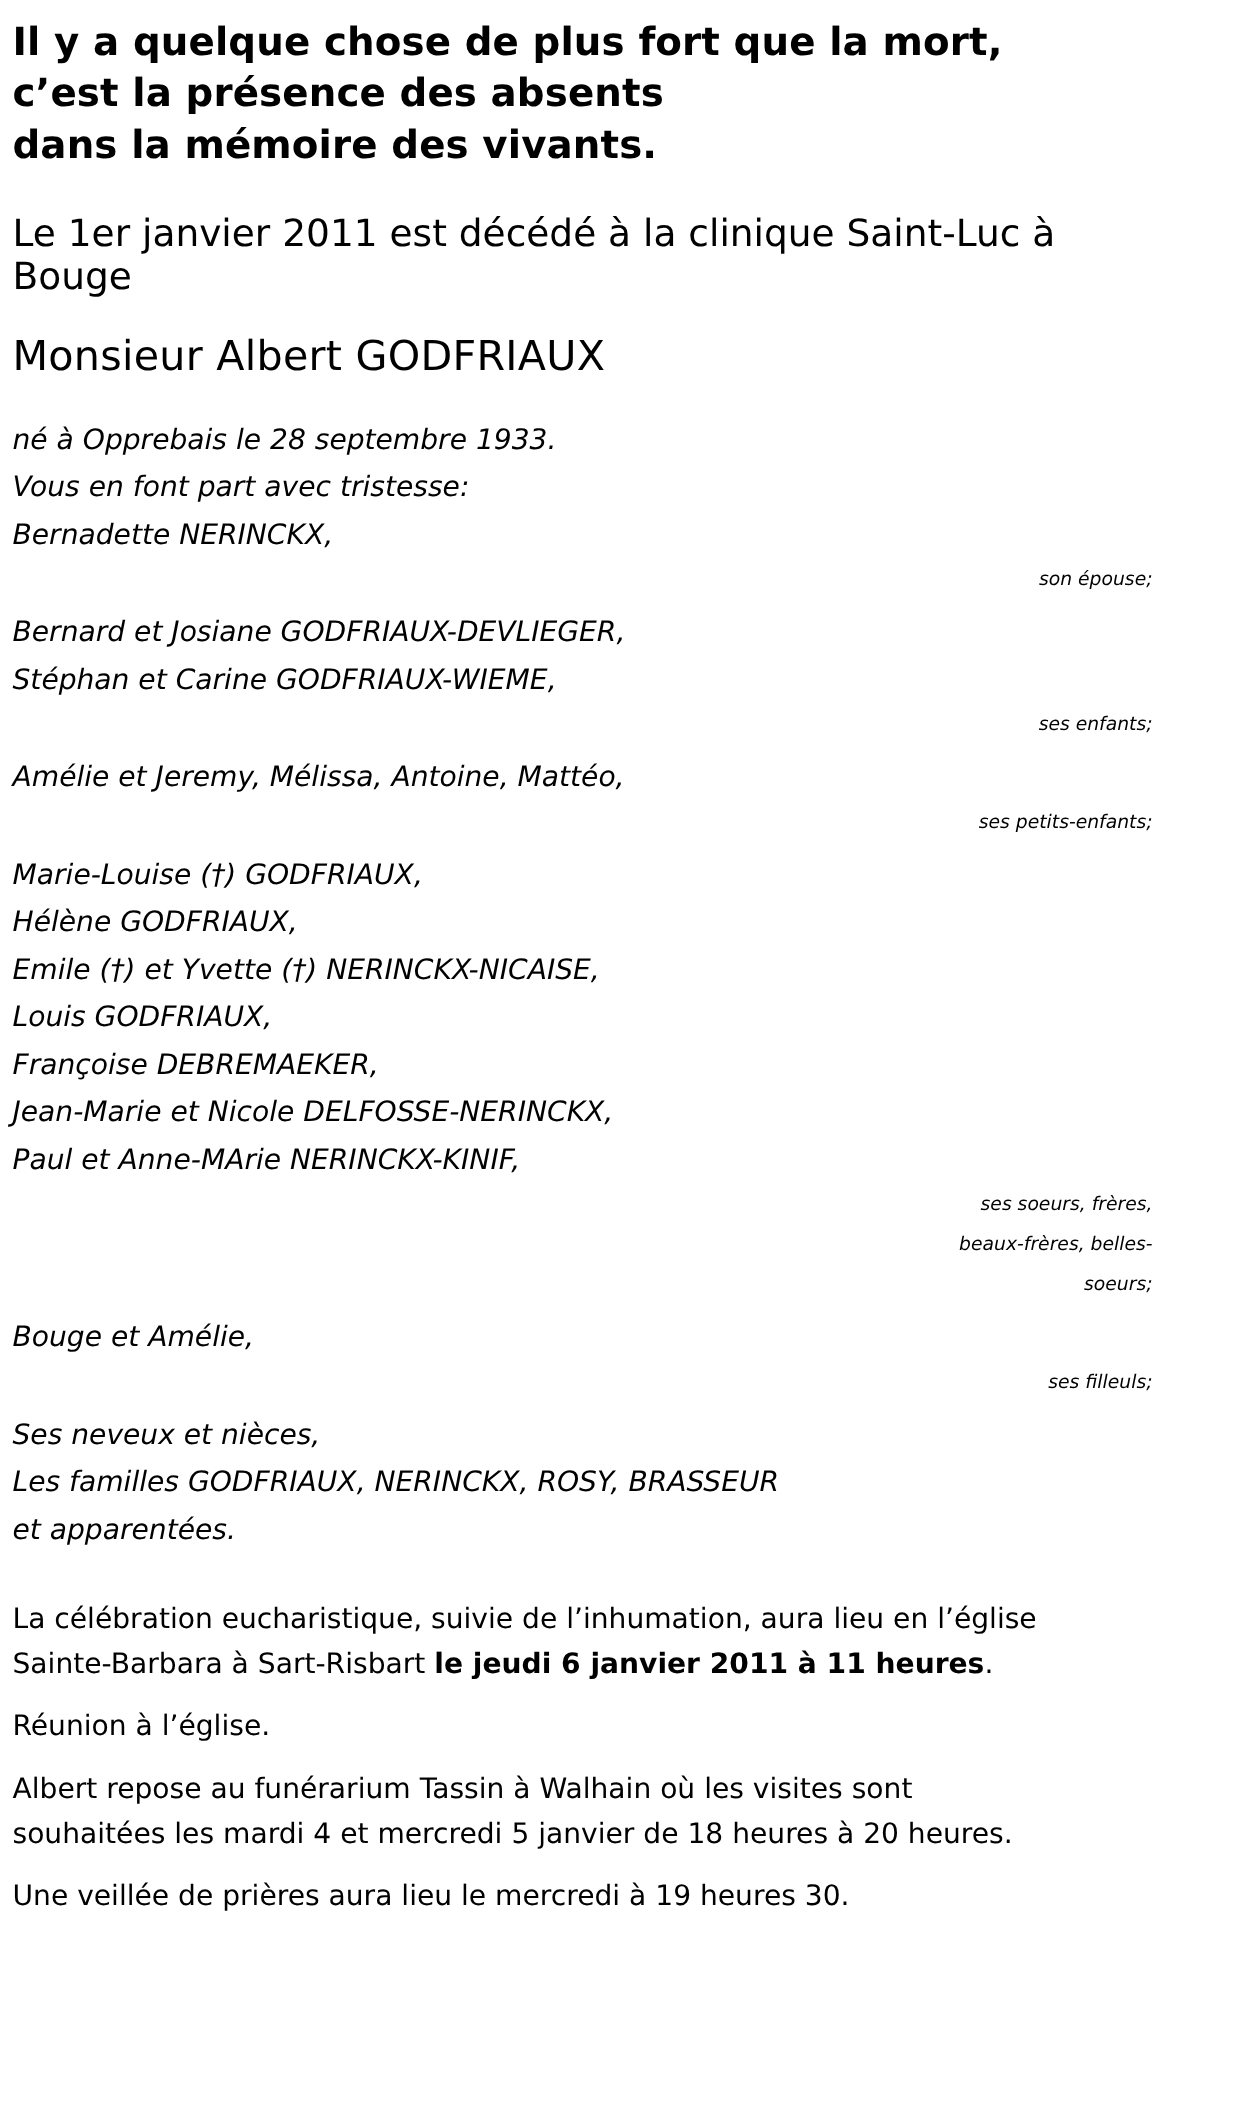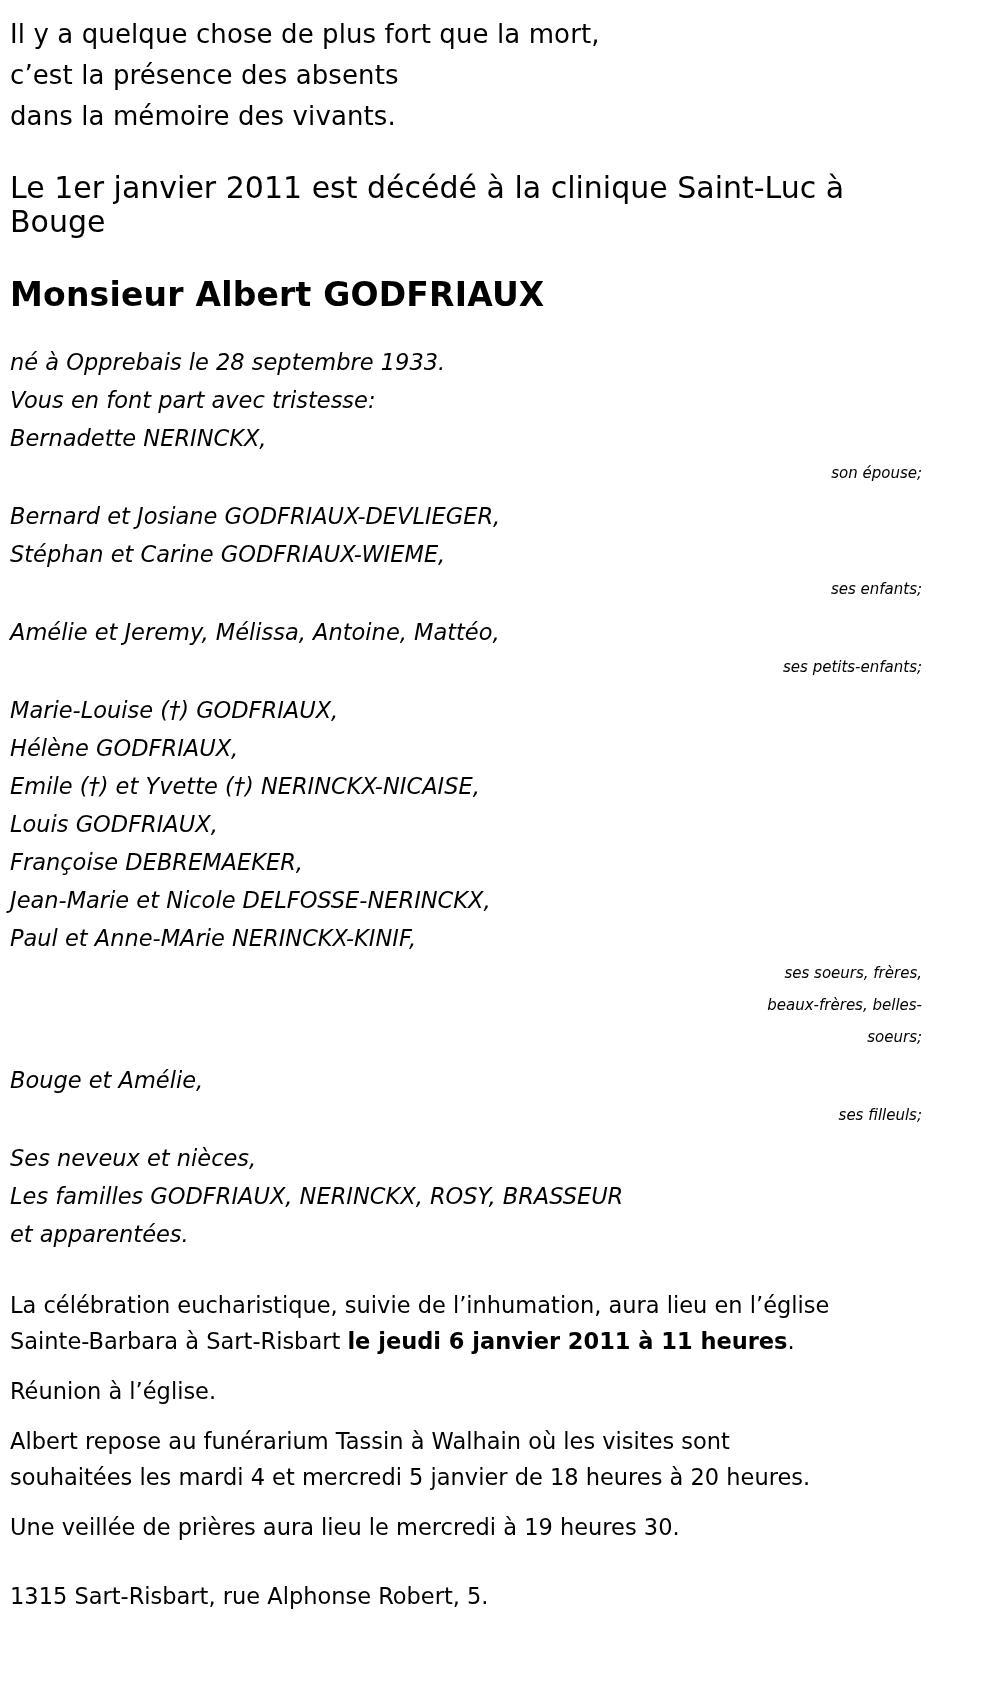--- a/index.html
+++ b/index.html
@@ -14,35 +14,35 @@
     color: #000000;
     position: relative;
     overflow: hidden;
   }
   .page {
     padding: 14px 78px 0 10px;
     box-sizing: border-box;
     width: 1000px;
   }
   .epitaph {
-    font-weight: normal;
-    font-size: 26px;
+    font-weight: bold;
+    font-size: 31px;
     line-height: 41px;
     letter-spacing: 0.1px;
   }
   .lede {
     font-size: 30px;
     line-height: 34px;
   }
   .deceased-name {
-    font-weight: bold;
+    font-weight: normal;
     font-size: 33px;
     line-height: 44px;
     letter-spacing: 0.2px;
-    margin-top: 34px;
+    margin-top: 24px;
     margin-bottom: 26px;
   }
   .body-line {
     font-size: 22.5px;
     line-height: 38px;
     white-space: nowrap;
     font-style: italic;
   }
   .rel-role {
     font-style: italic;
@@ -147,15 +147,14 @@
 
   <div class="ceremony para">
     <div>Albert repose au funérarium Tassin à Walhain où les visites sont</div>
     <div>souhaitées les mardi 4 et mercredi 5 janvier de 18 heures à 20 heures.</div>
   </div>
 
   <div class="ceremony para">Une veillée de prières aura lieu le mercredi à 19 heures 30.</div>
 
   <div class="gap-20"></div>
 
-  <div class="addr">1315 Sart-Risbart, rue Alphonse Robert, 5.</div>
 
 </div>
 
 </body></html>

